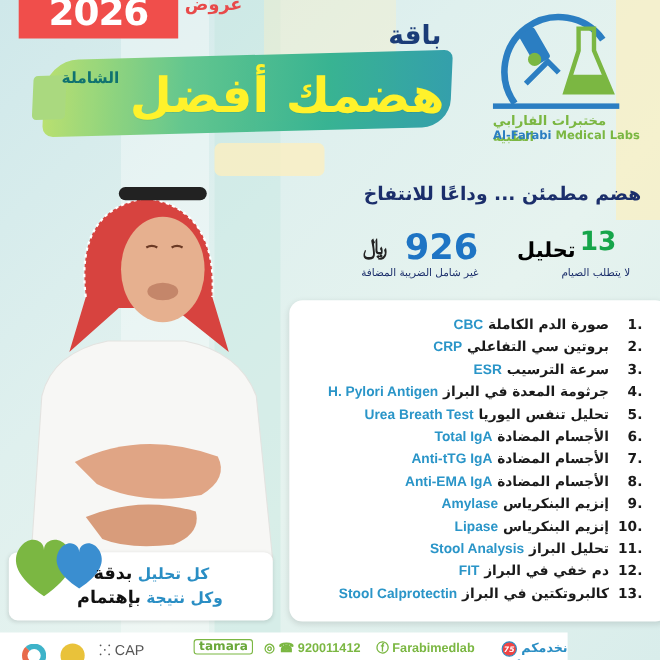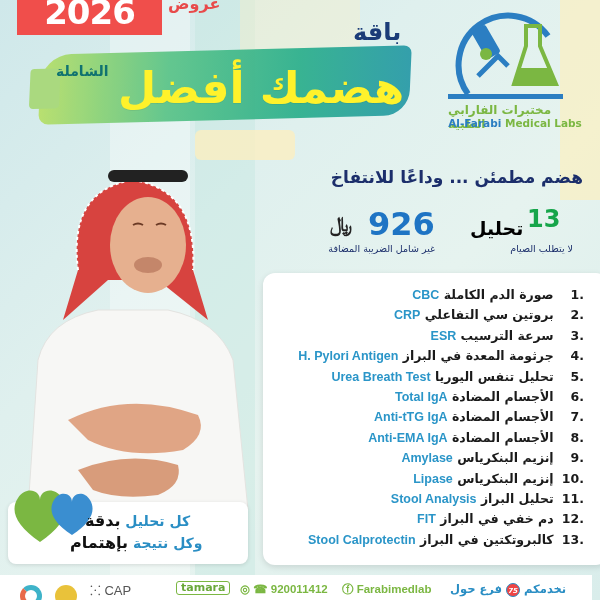--- a/index.html
+++ b/index.html
@@ -60,21 +60,21 @@
   
   .slogan-box { position:absolute; left:8px; top:502px; width:240px; height:62px; background:#fff; border-radius:8px; box-shadow:0 1px 4px rgba(0,0,0,.12); }
   .hearts { position:absolute; left:10px; top:480px; width:90px; height:70px; }
   .slogan1, .slogan2 { position:absolute; right:365px; width:160px; text-align:left; direction:rtl; font-size:14px; font-weight:bold; }
   .slogan1 { top:511px; left:85px; right:auto; }
   .slogan2 { top:533px; left:70px; right:auto; width:175px; }
   .slogan .blue { color:#2a8ec4; }
   .slogan .dark { color:#111; font-size:16px; }
 
   
-  .footer { position:absolute; left:0; top:575px; width:592px; height:25px; background:#fff; }
+  .footer { position:absolute; left:0; top:575px; width:516px; height:25px; background:#fff; }
   .f-item { position:absolute; top:7px; font-size:11px;font-weight:bold; }
   .f-circle1 { position:absolute; left:20px; top:10px; width:22px; height:22px; border-radius:50%; border:5px solid #e86a4a; border-right-color:#3eb3c9; border-top-color:#3eb3c9; }
   .f-circle2 { position:absolute; left:55px; top:10px; width:22px; height:22px; border-radius:50%; background:#e9c23a; }
   .f-cap { position:absolute; left:90px; top:6px; color:#555; font-size:13px; font-family:"Liberation Sans", sans-serif; }
   .f-tamara { position:absolute; left:176px; top:6px; border:1.5px solid #7bb742; color:#6aa83a; font-size:11px; padding:0 4px; border-radius:3px; font-weight:bold; height:14px; line-height:12px; }
   .f-phone { left:240px; color:#7bb742; font-family:"Liberation Sans", sans-serif; font-size:11.5px; }
   .f-fb { left:342px; color:#7bb742; font-family:"Liberation Sans", sans-serif; font-size:11.5px; }
   .f-branches { left:450px; color:#2a8ec4; font-weight:bold; direction:rtl; font-size:11.5px; }
   .badge75 { display:inline-block; width:14px; height:14px; border-radius:50%; background:#ef4444; color:#fff; font-size:7px; text-align:center; line-height:14px; border:1.5px solid #2a8ec4; vertical-align:middle;font-style:italic; }
 </style>

